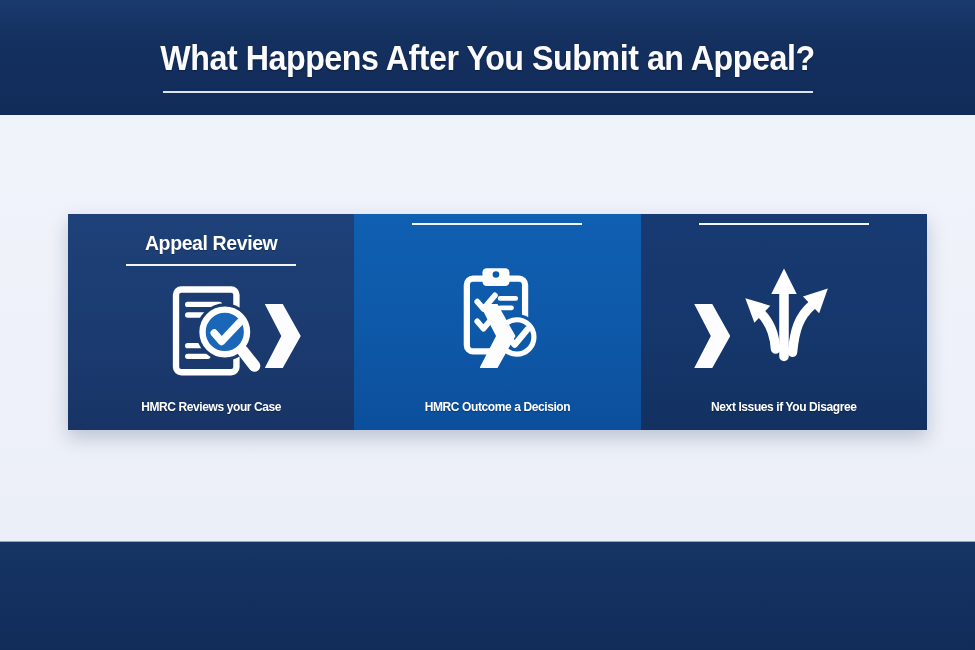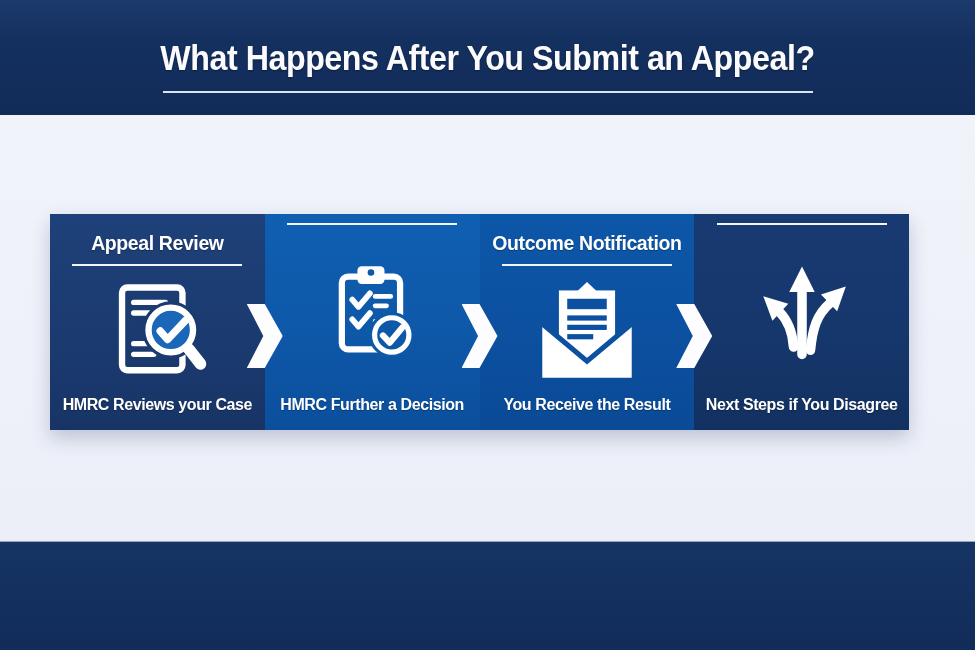--- a/index.html
+++ b/index.html
@@ -36,21 +36,21 @@
   .title-underline {
     width: 650px;
     height: 2px;
     margin: 13px auto 0;
     background: #dde3f0;
   }
 
   
   .flow {
     position: absolute;
-    left: 50px;
+    left: 68px;
     top: 214px;
     width: 859px;
     height: 216px;
     display: flex;
     box-shadow: 0 8px 18px rgba(15,35,80,0.22),
                 inset 0 2px 0 rgba(8,20,48,0.45),
                 inset 2px 0 0 rgba(8,20,48,0.25);
   }
   .step {
     flex: 1 1 0;
@@ -81,21 +81,21 @@
   }
   .step-iconbox {
     flex: 1;
     display: flex;
     align-items: center;
     justify-content: center;
   }
   .step-caption {
     margin-bottom: 16px;
     color: #ffffff;
-    font-size: 16px;
+    font-size: 12px;
     font-weight: bold;
     letter-spacing: -0.4px;
     white-space: nowrap;
     text-shadow: 0 1px 1px rgba(0,0,0,0.3);
   }
 
   
   .chev {
     position: absolute;
     top: 90px;
@@ -164,60 +164,41 @@
             <path d="M31 58 l6 7 l11 -13" stroke-width="5.5"></path>
             <line x1="53" y1="36" x2="68" y2="36" stroke-width="4.5"></line>
             <line x1="53" y1="45" x2="64" y2="45" stroke-width="4.5"></line>
             <line x1="53" y1="60" x2="62" y2="60" stroke-width="4.5"></line>
           </g>
           <circle cx="69" cy="73" r="22" fill="#0e58a8"></circle>
           <circle cx="69" cy="73" r="16.5" fill="none" stroke="#ffffff" stroke-width="5"></circle>
           <path d="M60.5 73.5 l6.5 7 L79 66" fill="none" stroke="#ffffff" stroke-width="6" stroke-linecap="round" stroke-linejoin="round"></path>
         </svg>
       </div>
-      <div class="step-caption">HMRC Further a Decision</div>
+      <div class="step-caption">HMRC Outcome a Decision</div>
     </div>
 
-    <div class="step s3">
-      <div class="step-title">Outcome Notification</div>
-      <div class="step-underline"></div>
-      <div class="step-iconbox">
-        <svg viewBox="0 0 100 100" width="104" height="104" aria-hidden="true">
-          <polygon points="50,3 64,16 36,16" fill="#ffffff"></polygon>
-          <rect x="23" y="11" width="54" height="68" fill="#ffffff"></rect>
-          <g fill="#0c50a0">
-            <rect x="31" y="19" width="38" height="10"></rect>
-            <rect x="31" y="35" width="38" height="5"></rect>
-            <rect x="31" y="44" width="38" height="5"></rect>
-            <rect x="31" y="53" width="25" height="5"></rect>
-          </g>
-          <polygon points="7,43 50,79 93,43 93,95 7,95" fill="#ffffff"></polygon>
-          <path d="M7 43 L50 79 L93 43" fill="none" stroke="#0c50a0" stroke-width="5"></path>
-        </svg>
-      </div>
-      <div class="step-caption">You Receive the Result</div>
-    </div>
 
     <div class="step s4">
       <div class="step-underline"></div>
       <div class="step-iconbox">
         <svg viewBox="0 0 100 100" width="106" height="106" aria-hidden="true">
           <g stroke="#ffffff" fill="none" stroke-linecap="round">
             <line x1="50" y1="91" x2="50" y2="30" stroke-width="9"></line>
             <path d="M58 87 C60 66 64 53 77 42" stroke-width="9"></path>
             <path d="M42 84 C41 68 36 58 28 50" stroke-width="9"></path>
           </g>
           <g fill="#ffffff">
             <polygon points="50,8 62,32 38,32"></polygon>
             <path d="M0,-13 L11,9 L-11,9 Z" transform="translate(82,36) rotate(46)"></path>
             <path d="M0,-13 L11,9 L-11,9 Z" transform="translate(23,45) rotate(-47)"></path>
           </g>
         </svg>
       </div>
-      <div class="step-caption">Next Steps if You Disagree</div>
+      <div class="step-caption">Next Issues if You Disagree</div>
     </div>
 
     <div class="chev c1"></div>
     <div class="chev c2"></div>
     <div class="chev c3"></div>
   </div>
 
   <div class="footer"></div>
 
 </div>

